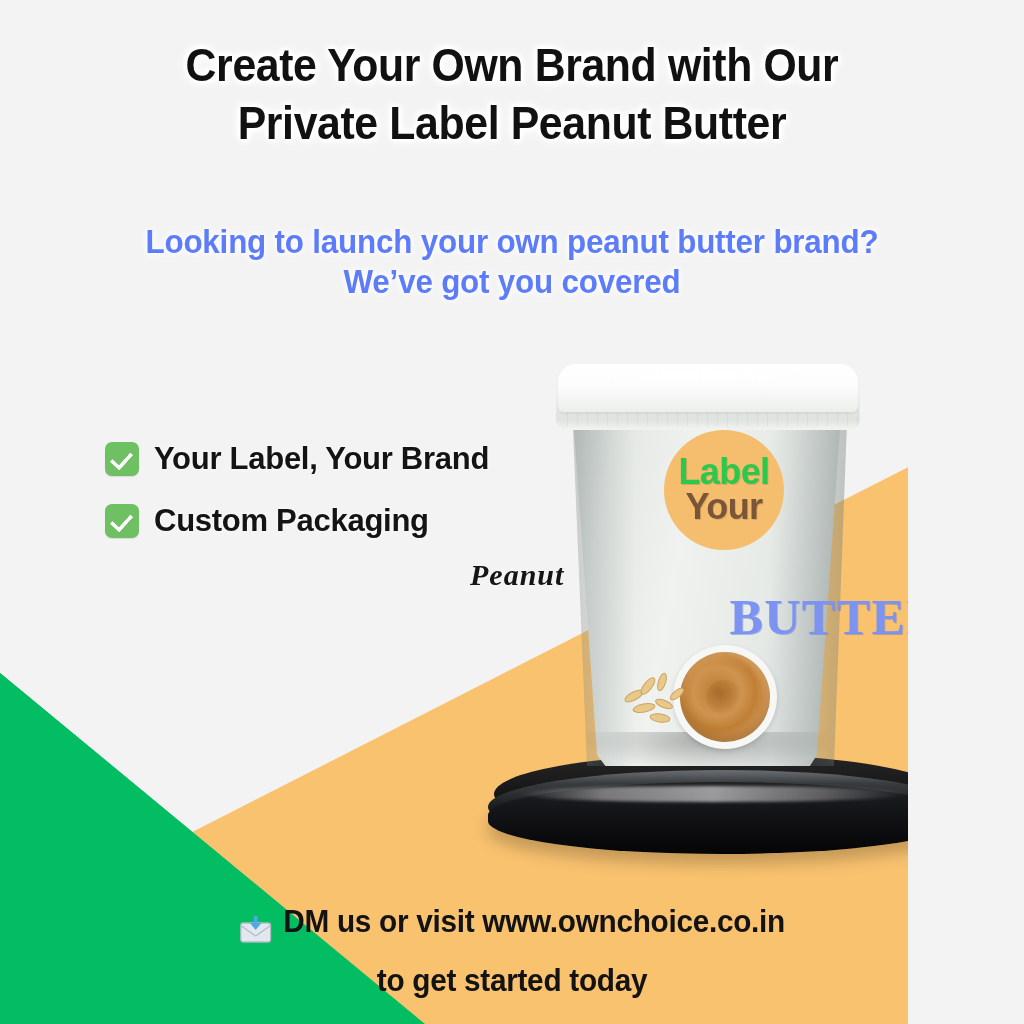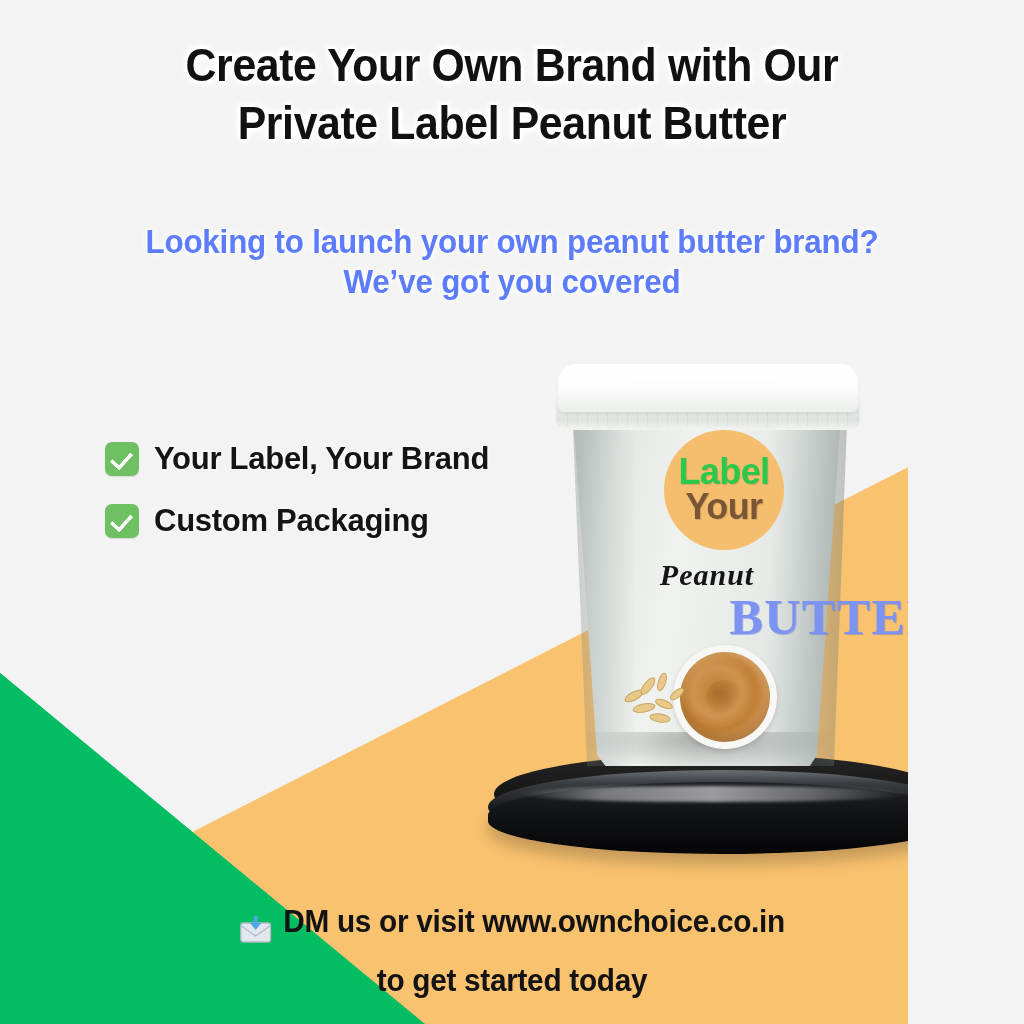--- a/index.html
+++ b/index.html
@@ -155,21 +155,21 @@
   .brand-your{
     font-weight:700;font-size:36px;color:#2BC84C;letter-spacing:-0.6px;
     text-shadow:1px 1px 0 rgba(0,0,0,.12);
   }
   .brand-brand{
     font-weight:700;font-size:36px;color:#7A5538;letter-spacing:-0.6px;
     text-shadow:1px 1px 0 rgba(0,0,0,.12);
   }
 
   .label-peanut{
-    position:absolute;left:0;top:218px;width:474px;text-align:center;
+    position:absolute;left:0;top:218px;width:474px;text-align:left;
     font-family:"Liberation Serif", serif;font-style:italic;font-weight:700;
     font-size:30px;color:#151515;letter-spacing:1px;
   }
   .label-butter{
     position:absolute;left:0;top:248px;width:474px;text-align:right;
     font-family:"Liberation Serif", serif;font-weight:700;
     font-size:50px;color:#7C93F2;letter-spacing:1.5px;
     text-shadow:1px 1px 0 rgba(90,110,215,.45);
   }
 

